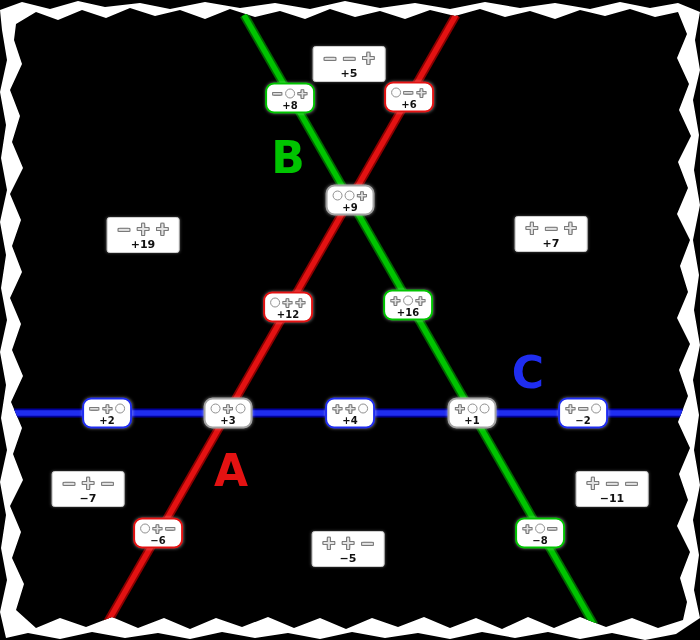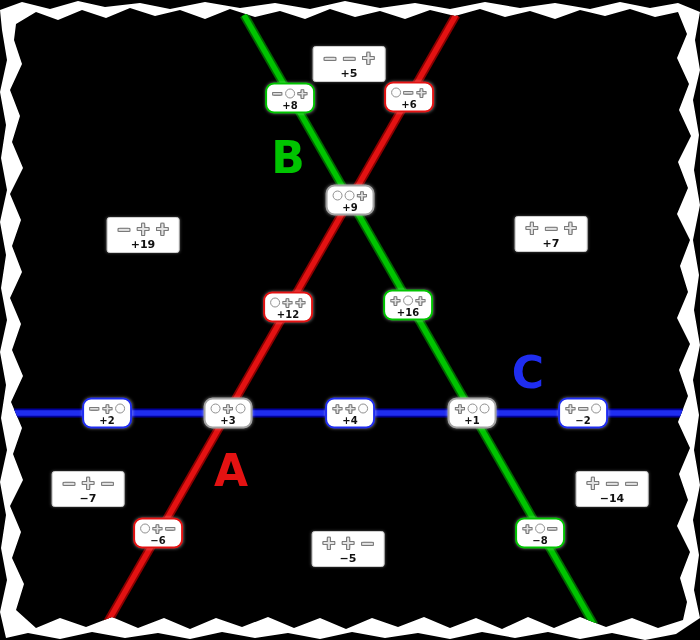--- a/index.html
+++ b/index.html
@@ -86,21 +86,21 @@
               <span class="sg">−</span>
             </div>
             <div class="num">−5</div>
           </div>
           <div class="region" style="left: 612px; top: 489px;">
             <div class="signs">
               <span class="sg">+</span>
               <span class="sg">−</span>
               <span class="sg">−</span>
             </div>
-            <div class="num">−14</div>
+            <div class="num">−11</div>
           </div>
           <div class="chip" style="left: 290px; top: 98px; border-color: rgb(0, 196, 0);">
             <div class="signs">
               <span class="sg">−</span>
               <span class="sgz"></span>
               <span class="sg">+</span>
             </div>
             <div class="num">+8</div>
           </div>
           <div class="chip" style="left: 409px; top: 97px; border-color: rgb(227, 18, 18);">

